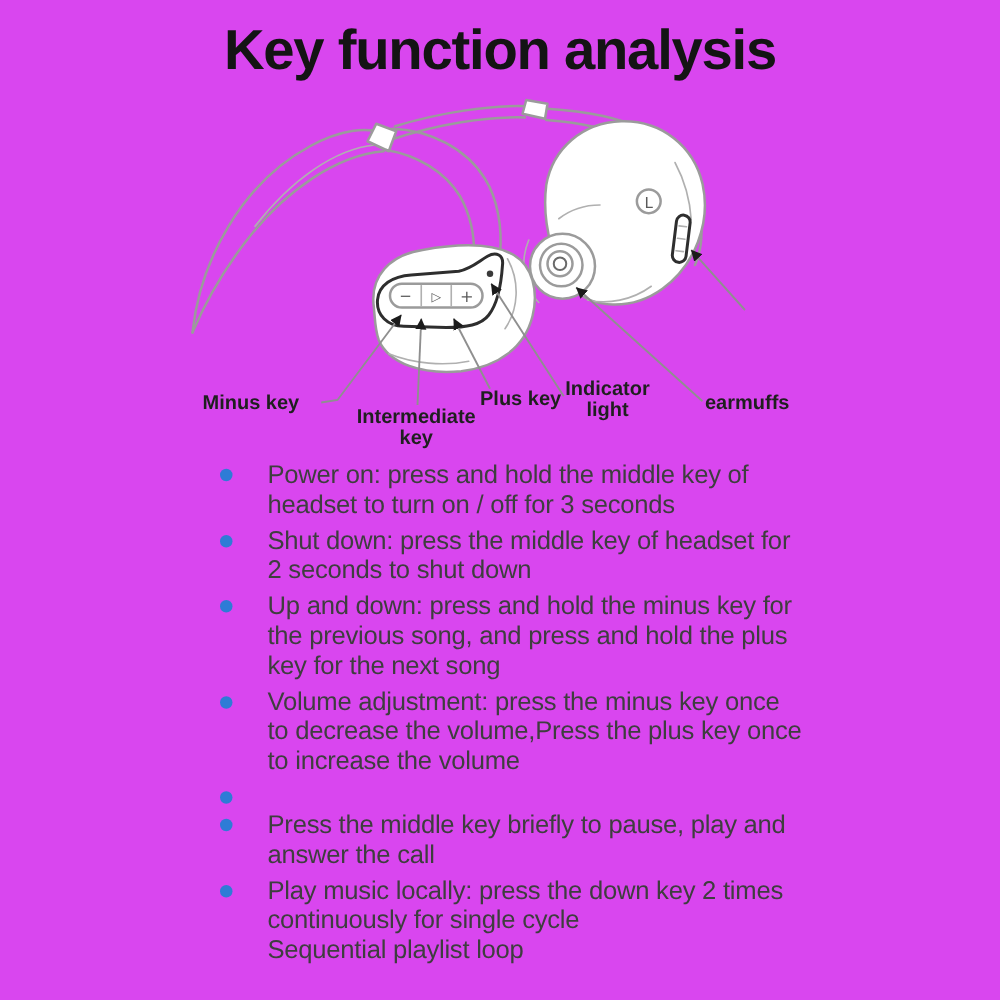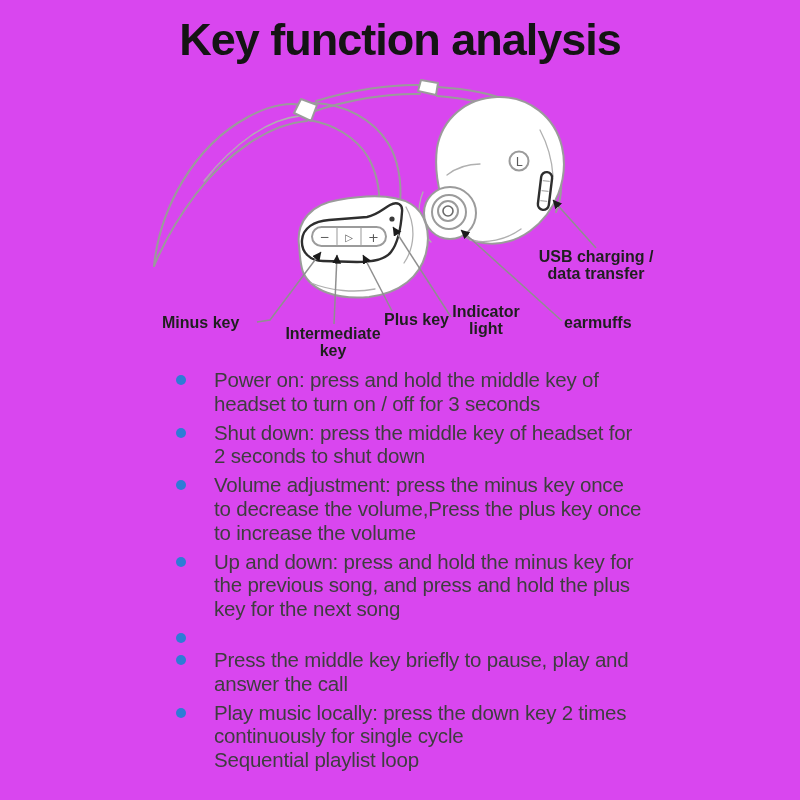--- a/index.html
+++ b/index.html
@@ -137,45 +137,43 @@
     </g>
   </svg>
 
   <div class="part-label" style="left:162px;top:314px;">Minus key</div>
   <div class="part-label center" style="left:281px;top:325px;width:104px;">Intermediate
 key</div>
   <div class="part-label" style="left:384px;top:311px;">Plus key</div>
   <div class="part-label center" style="left:450px;top:303px;width:72px;">Indicator
 light</div>
   <div class="part-label" style="left:564px;top:314px;">earmuffs</div>
-  <div class="part-label center" style="left:534px;top:248px;width:124px;">USB charging /
-data transfer</div>
 
   <ul class="functions">
     <li>
       <span class="dot"></span>
       <span class="ftxt">Power on: press and hold the middle key of
 headset to turn on / off for 3 seconds</span>
     </li>
     <li>
       <span class="dot"></span>
       <span class="ftxt">Shut down: press the middle key of headset for
 2 seconds to shut down</span>
     </li>
     <li>
       <span class="dot"></span>
+      <span class="ftxt">Up and down: press and hold the minus key for
+the previous song, and press and hold the plus
+key for the next song</span>
+    </li>
+    <li>
+      <span class="dot"></span>
       <span class="ftxt">Volume adjustment: press the minus key once
 to decrease the volume,Press the plus key once
 to increase the volume</span>
-    </li>
-    <li>
-      <span class="dot"></span>
-      <span class="ftxt">Up and down: press and hold the minus key for
-the previous song, and press and hold the plus
-key for the next song</span>
     </li>
     <li>
       <span class="dot"></span>
     </li>
     <li>
       <span class="dot"></span>
       <span class="ftxt">Press the middle key briefly to pause, play and
 answer the call</span>
     </li>
     <li>

